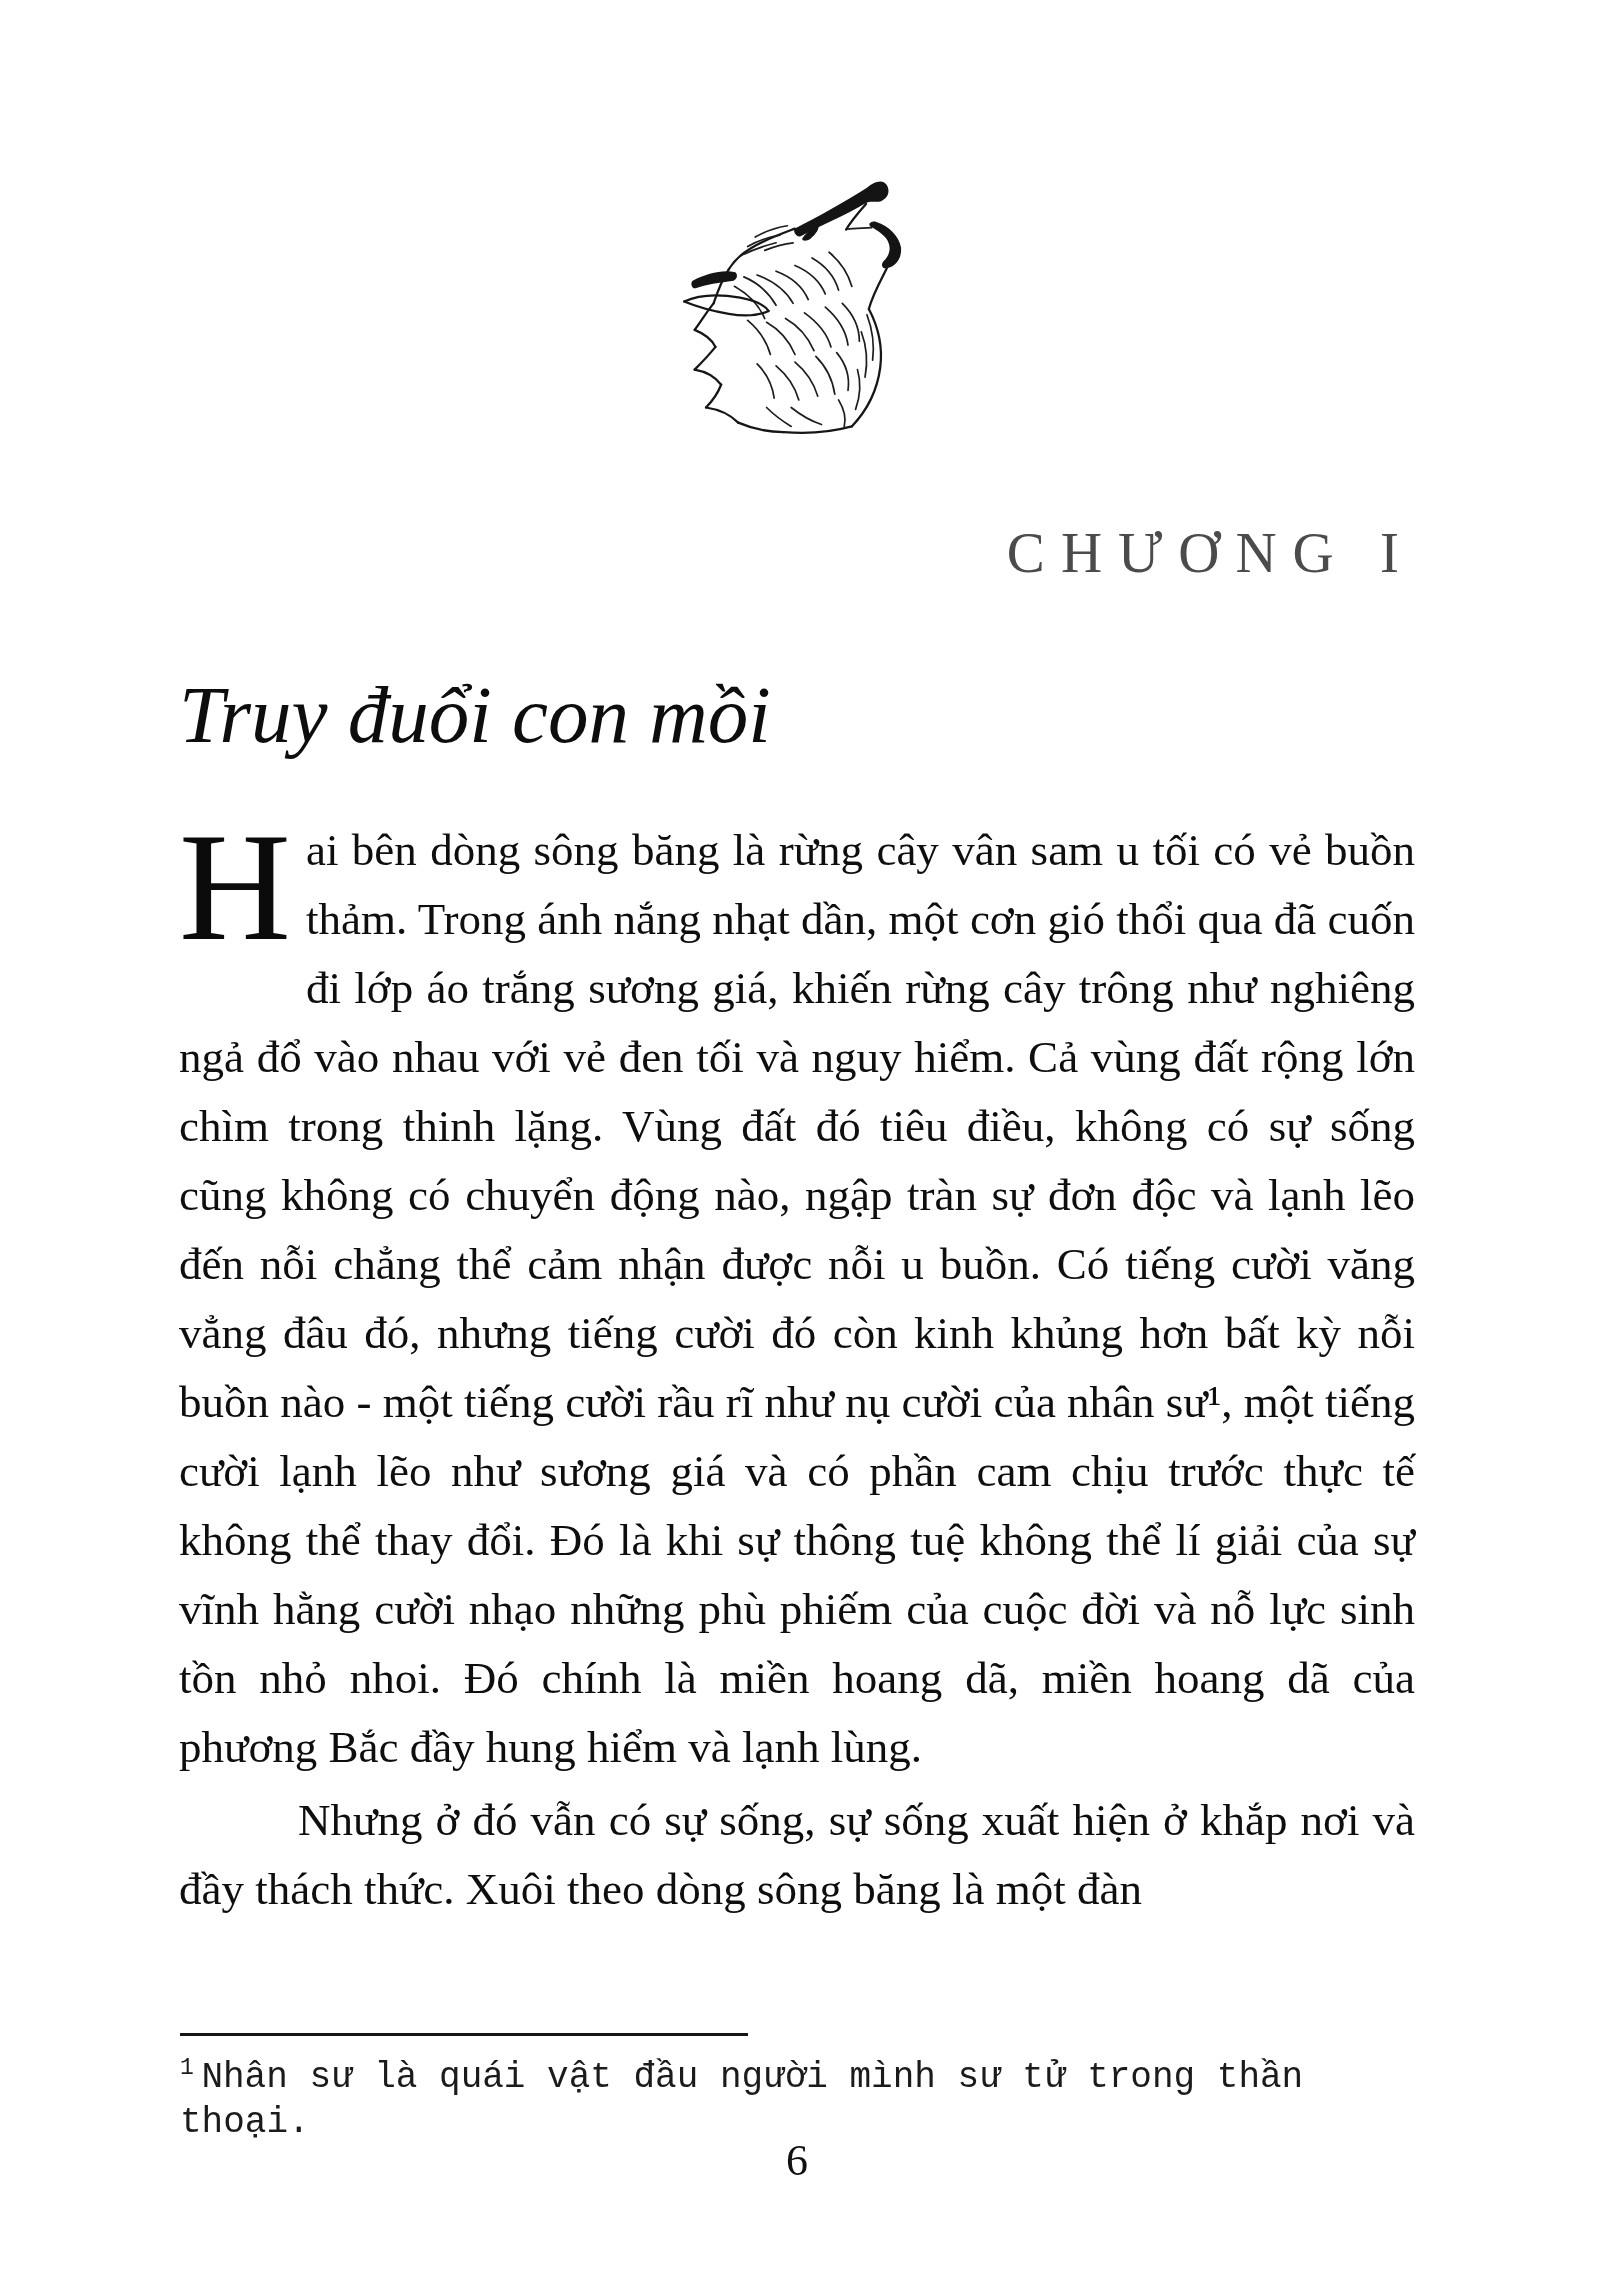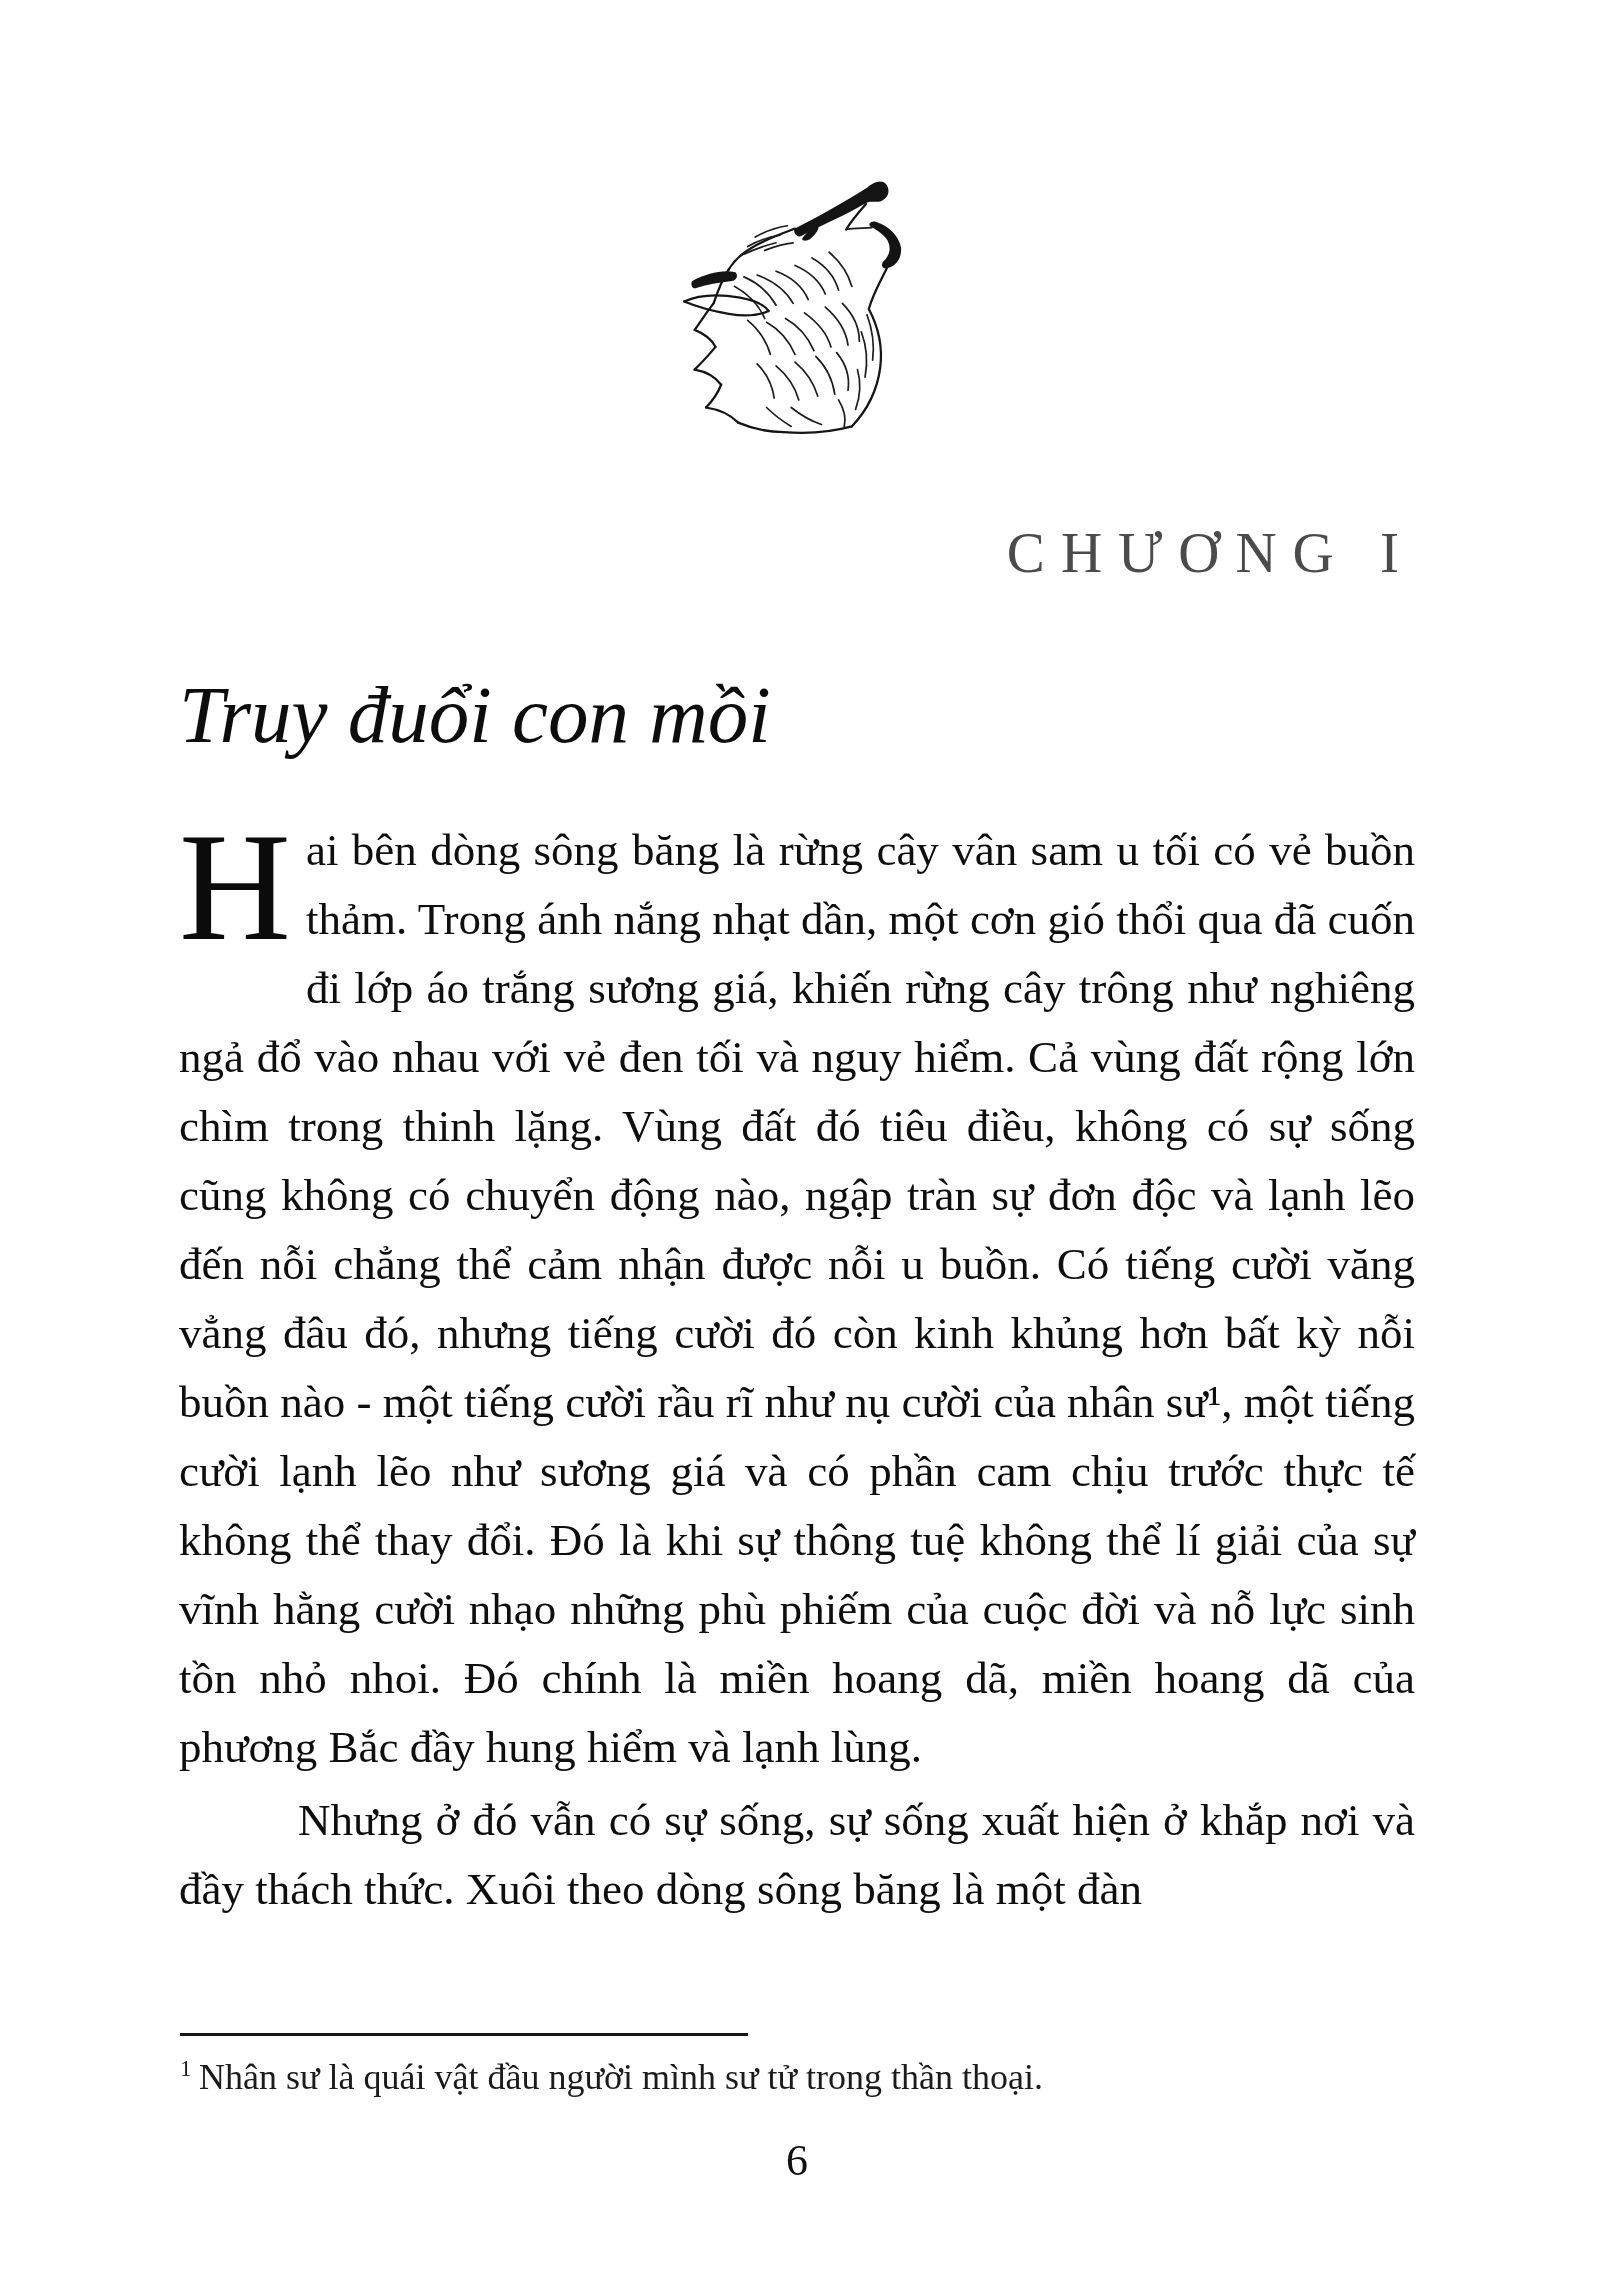--- a/index.html
+++ b/index.html
@@ -65,21 +65,21 @@
   .footnote-rule {
     position: absolute;
     left: 180px; top: 2033px;
     width: 568px; height: 0;
     border-top: 3.8px solid #161616;
   }
   .footnote {
     position: absolute;
     left: 180px; top: 2055px;
     width: 1230px;
-    font-family: Liberation Serif, serif;
+    font-family: Liberation Mono, monospace;
     font-size: 36px;
     line-height: 45px;
     color: #1b1b1b;
   }
   .footnote sup { font-size: 23px; line-height: 0; margin-right: 7.6px; }
 
   .page-number {
     position: absolute;
     left: 179px; width: 1236px;
     top: 2132px;

